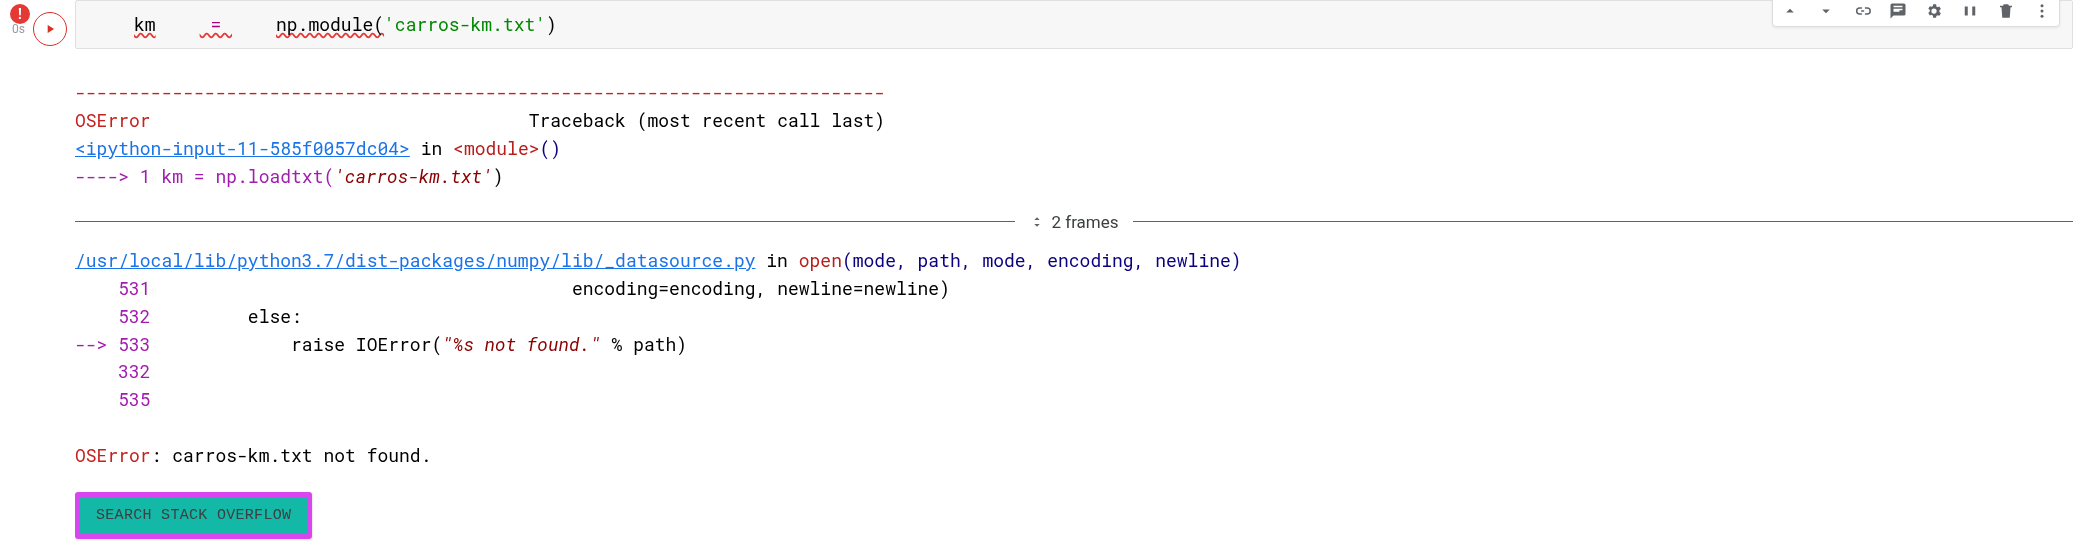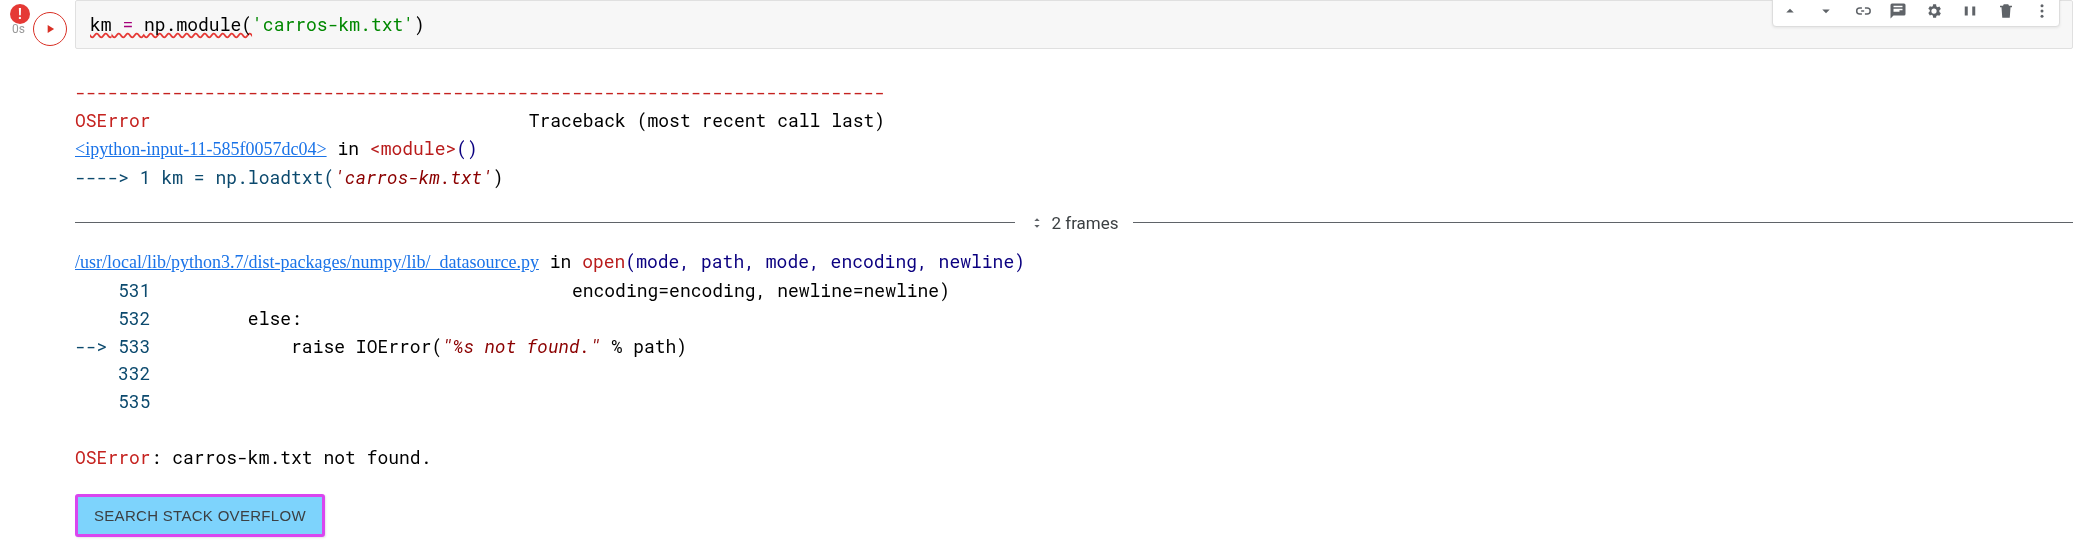--- a/index.html
+++ b/index.html
@@ -74,20 +74,21 @@
     font-size: 18px;
     line-height: 1.5;
     position: relative;
   }
   .code-input .token-var { color: #000; }
   .code-input .token-op { color: #a6007a; }
   .code-input .token-str { color: #008800; }
   .code-input .squiggle {
     text-decoration: underline wavy #e53935;
     text-decoration-skip-ink: none;
+    margin-left: 44px;
   }
   .toolbar {
     position: absolute;
     top: -6px;
     right: 12px;
     background: #fff;
     border: 1px solid #ddd;
     border-radius: 4px;
     display: flex;
     align-items: center;
@@ -107,24 +108,24 @@
   .toolbar .tbtn svg { fill: #5f6368; }
   .output {
     font-family: 'Roboto Mono', Consolas, monospace;
     font-size: 18px;
     line-height: 1.55;
     padding: 30px 0 20px 0;
     white-space: pre;
     color: #000;
   }
   .tb-red { color: #c5221f; }
-  .tb-blue-link { color: #1a73e8; text-decoration: underline; cursor: pointer; font-family: Liberation Serif, serif; }
+  .tb-blue-link { color: #1a73e8; text-decoration: underline; cursor: pointer; }
   .tb-cyan { color: #b91c1c; }
   .tb-darkblue { color: #0b0080; }
-  .tb-green { color: #0c4a6e; }
+  .tb-green { color: #a21caf; }
   .tb-darkred { color: #8b0000; font-style: italic; }
   .frames-row {
     display: flex;
     align-items: center;
     margin: 18px 0 12px 0;
   }
   .frames-line {
     flex: 1;
     height: 1px;
     background: #5f6368;
@@ -137,24 +138,24 @@
     color: #3c4043;
     font-family: 'Roboto', sans-serif;
     font-size: 17px;
     cursor: pointer;
   }
   .frames-label svg { fill: #5f6368; }
   .so-btn {
     display: inline-block;
     margin: 22px 0 10px 0;
     padding: 10px 16px;
-    background: #7dd3fc;
-    border: 3px solid #d946ef;
+    background: #14b8a6;
+    border: 5px solid #d946ef;
     border-radius: 3px;
-    font-family: Liberation Sans, sans-serif;
+    font-family: Liberation Mono, monospace;
     font-size: 15px;
     letter-spacing: 0.3px;
     color: #3c4043;
     cursor: pointer;
     box-shadow: 1px 1px 2px rgba(0,0,0,0.1);
   }
   .cell-wrap { position: relative; padding-right: 4px; }
 </style>
 </head>
 <body>

